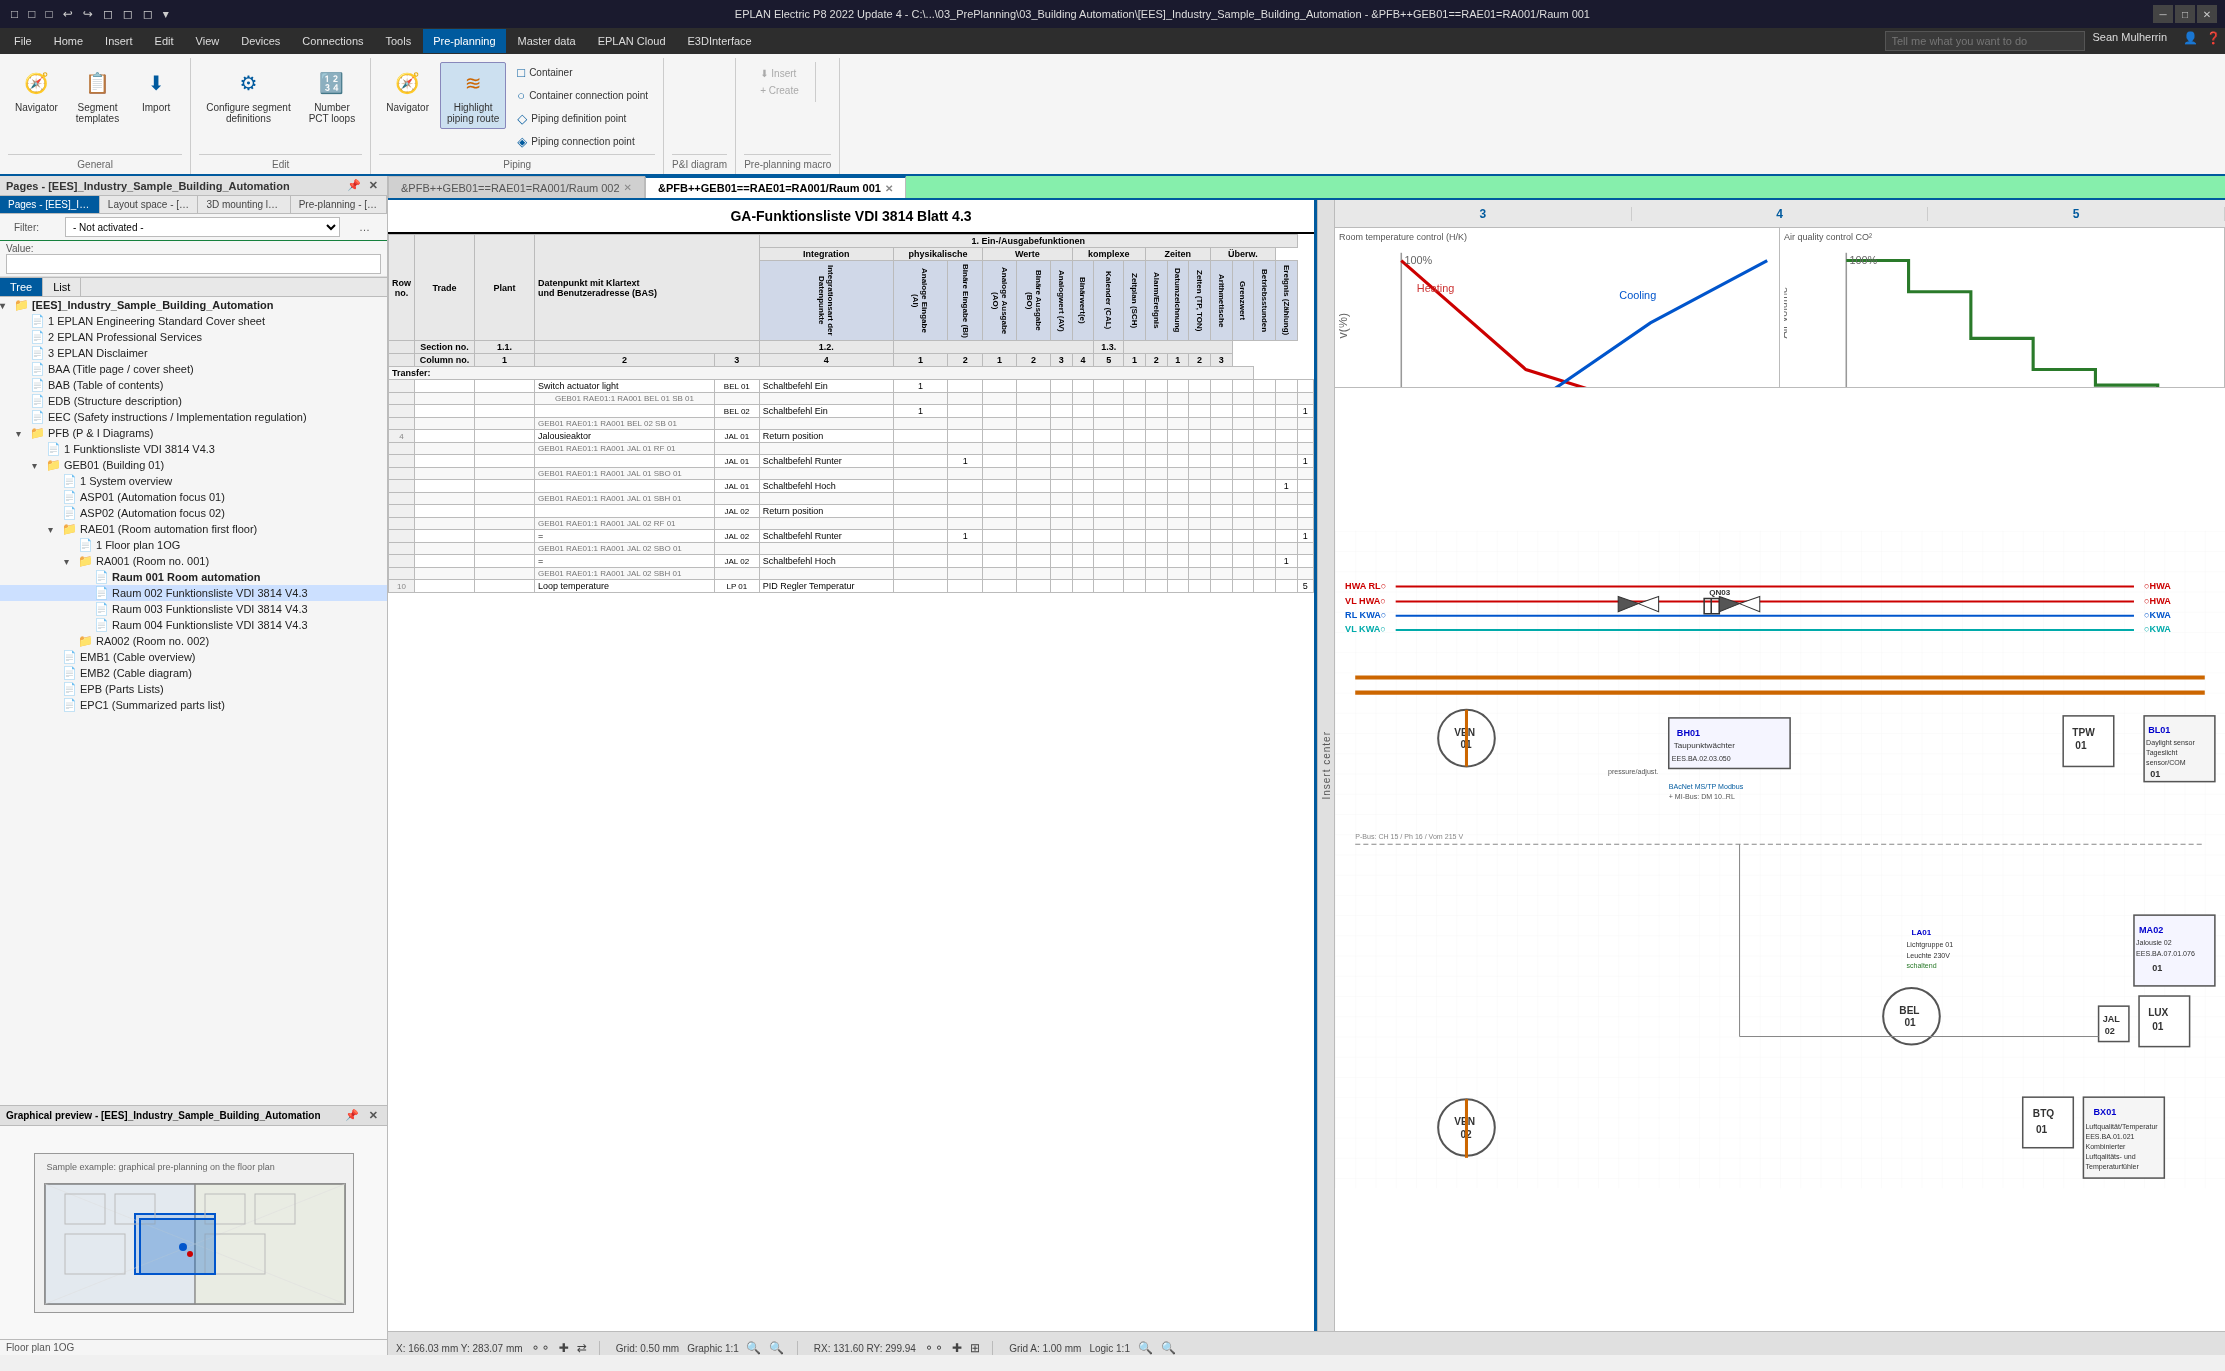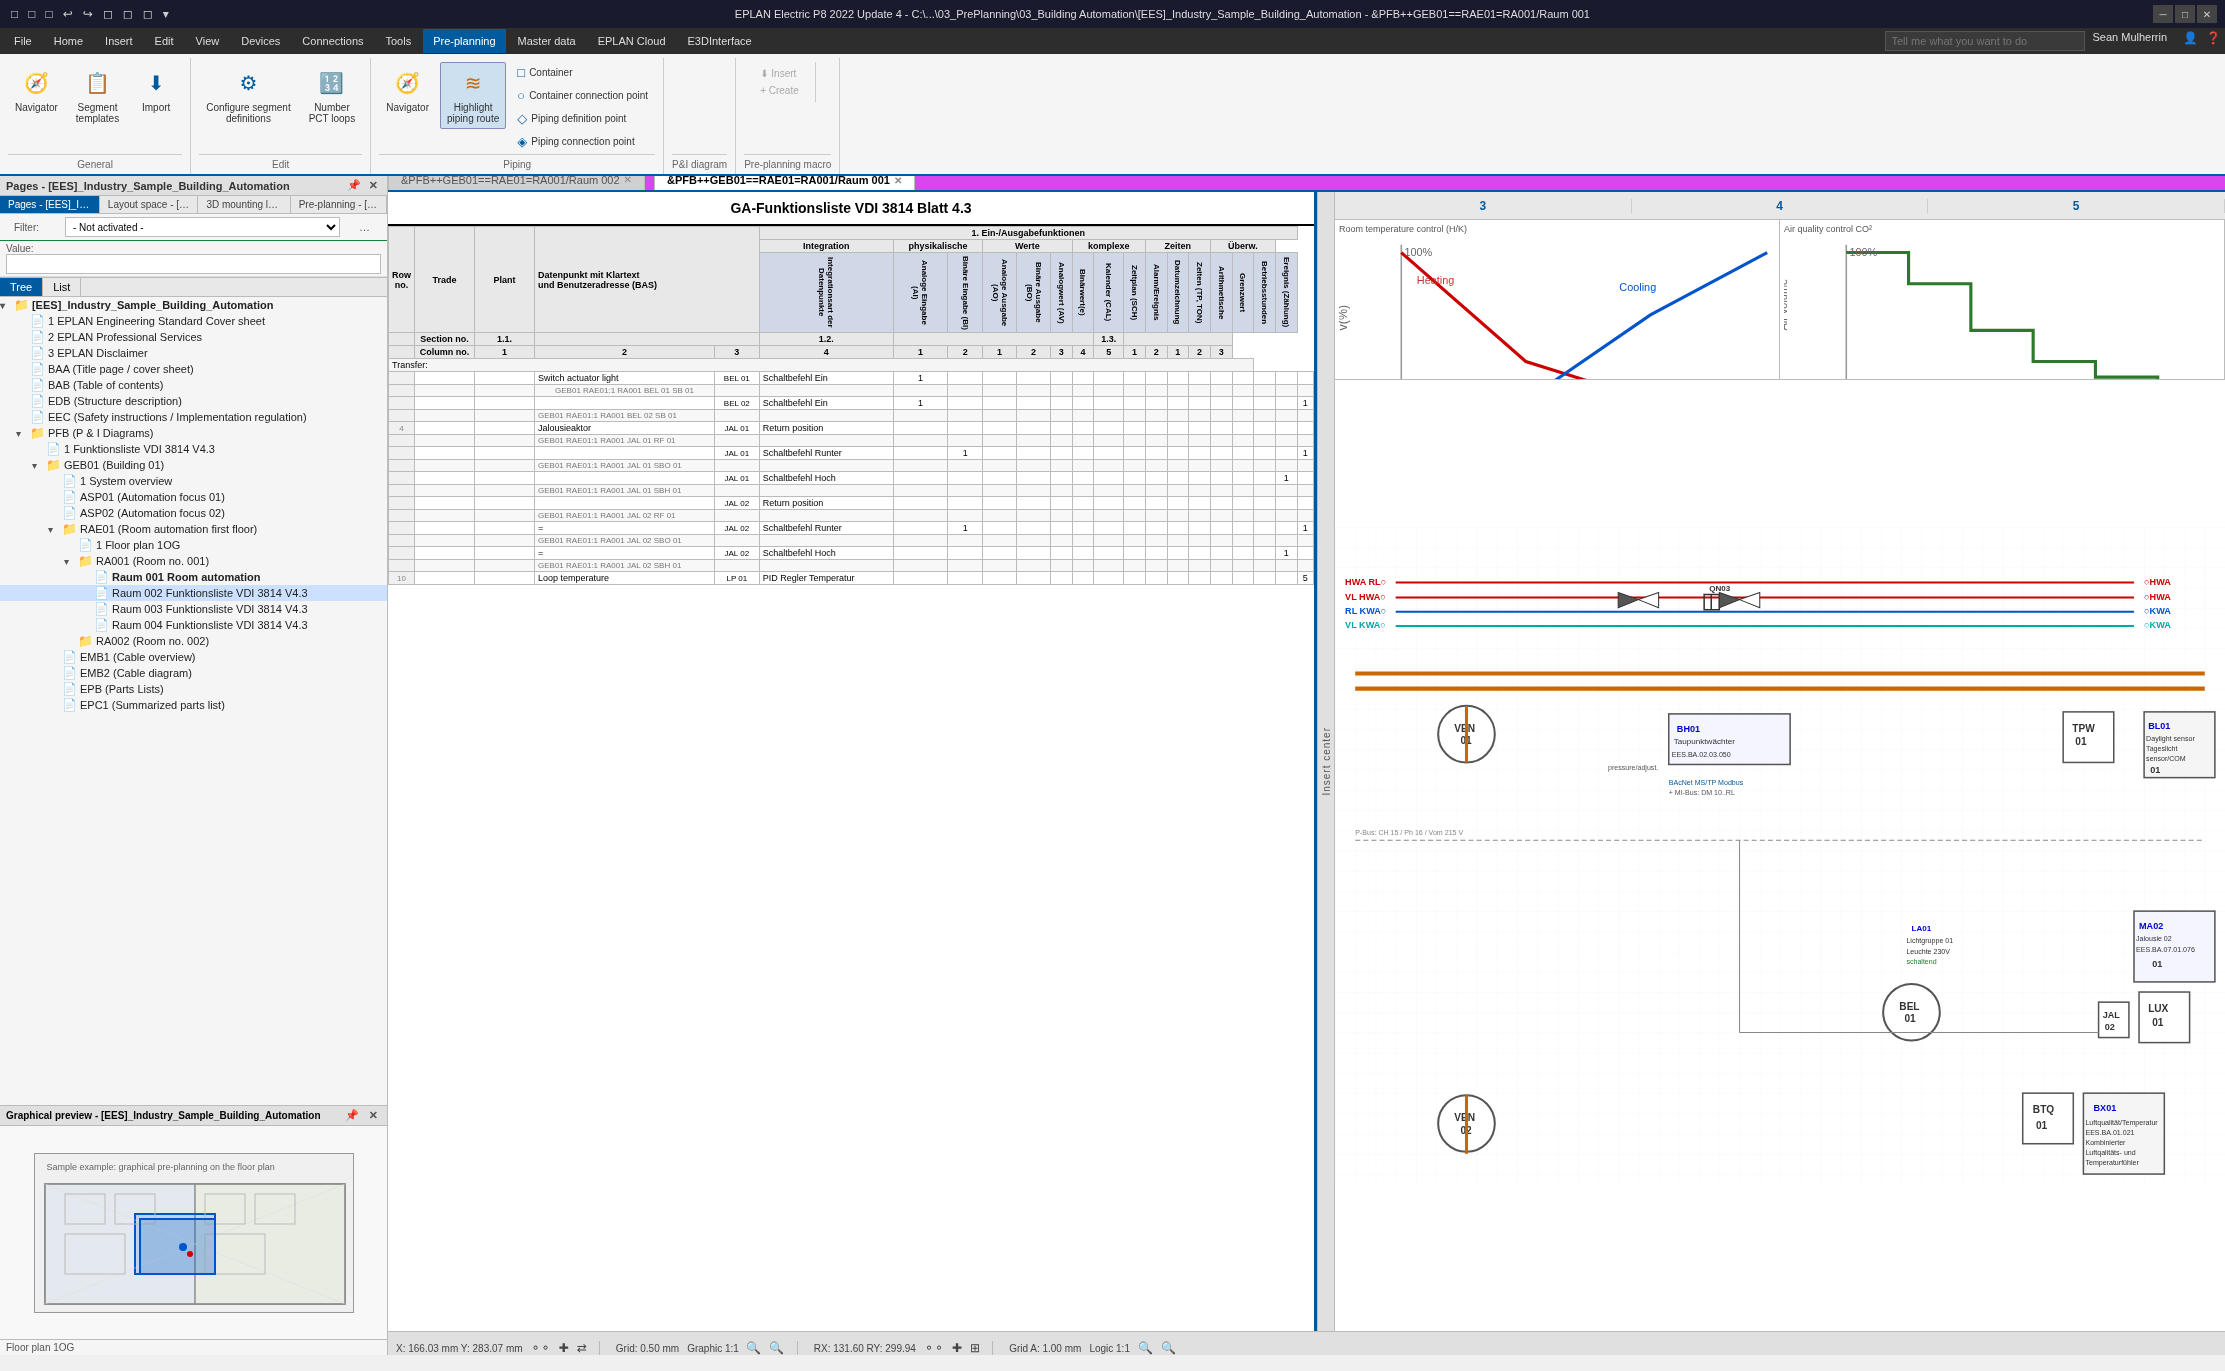--- a/index.html
+++ b/index.html
@@ -284,27 +284,26 @@
     }
     .floor-label {
       font-size: 10px;
       color: #555;
       padding: 2px 6px;
       border-top: 1px solid #bbb;
     }
 
     
     #doc-tabs-bar {
-      background: #d946ef;
-      height: 16px;
+      background: #86efac;
+      height: 24px;
       display: flex;
       align-items: flex-end;
       border-bottom: 2px solid #005a9e;
       overflow: hidden;
-      gap: 9px;
     }
     .doc-tab {
       padding: 3px 12px;
       font-size: 11px;
       cursor: pointer;
       border: 1px solid #bbb;
       border-bottom: none;
       background: #d0d0d0;
       color: #555;
       display: flex;
@@ -395,21 +394,21 @@
       border: 1px solid #bbb;
       padding: 1px 3px;
       text-align: center;
       vertical-align: middle;
     }
     .func-table th { background: #e8e8e8; font-weight: bold; }
     .func-table .col-header { background: #d0d8e8; writing-mode: vertical-rl; text-orientation: mixed; height: 80px; font-size: 8px; }
     .func-table .row-num { background: #f0f0f0; color: #888; font-size: 8px; width: 20px; }
     .func-table .data-point-col { text-align: left; width: 180px; font-size: 9px; }
     .func-table .check-mark { color: #000; font-size: 9px; }
-    .func-table .section-header { background: #f5f5f5; font-weight: normal; text-align: left; }
+    .func-table .section-header { background: #f5f5f5; font-weight: bold; text-align: left; }
     .func-table .gray-text { color: #777; font-size: 8px; }
     .scrollable-table { overflow: auto; flex: 1; }
 
     
     #status-bar {
       background: #e0e0e0;
       height: 24px;
       display: flex;
       align-items: flex-end;
       padding: 0 8px;

